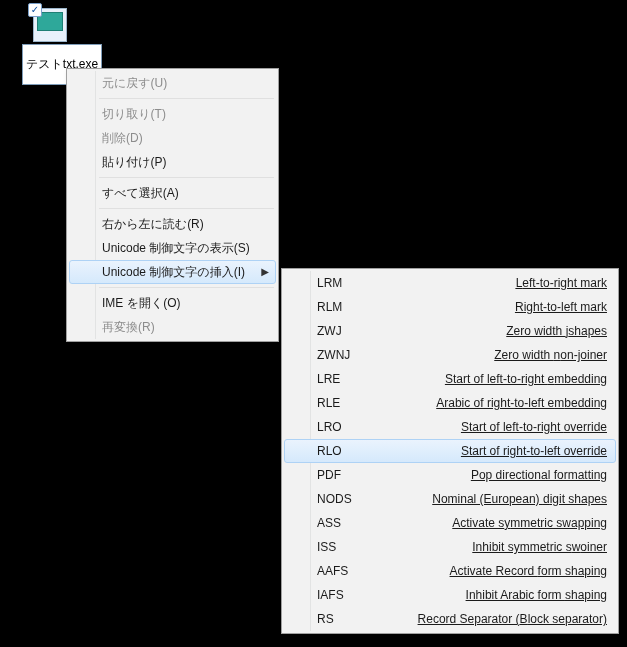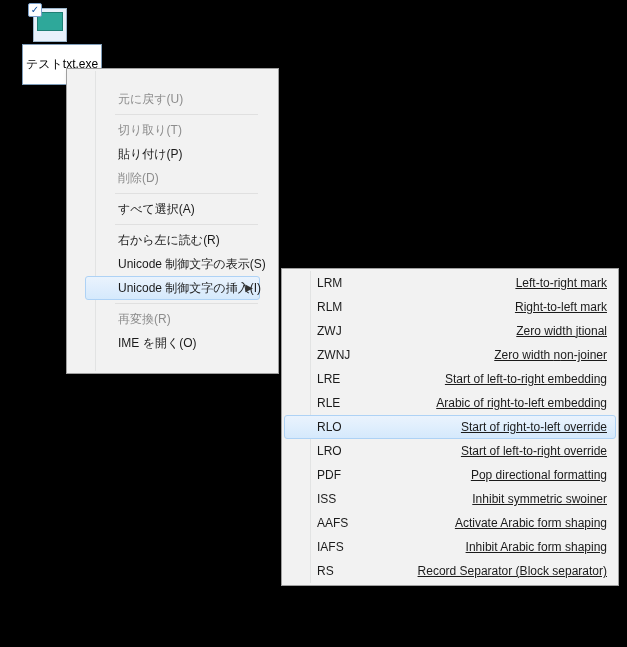--- a/index.html
+++ b/index.html
@@ -63,21 +63,21 @@
     font-size: 12px;
     white-space: nowrap;
   }
 
   
   .menu {
     position: absolute;
     background: #f2f2f2;
     border: 1px solid #a0a0a0;
     box-shadow: 3px 3px 5px rgba(0,0,0,0.35);
-    padding: 18px;
+    padding: 2px;
     color: #1b1b1b;
     box-sizing: border-box;
   }
   .menu .gutter {
     position: absolute;
     left: 2px;
     top: 2px;
     bottom: 2px;
     width: 26px;
     background: #f2f2f2;
@@ -152,80 +152,88 @@
   <div class="glyph"></div>
   <span class="filename">テストtxt.exe</span>
 </div>
 
 <div class="menu" id="main-menu" style="left: 66px; top: 68px; width: 213px;">
   <div class="gutter"></div>
   <ul id="main-menu-list">
       <li class="item disabled"><span>元に戻す(U)</span></li>
       <li class="sep"></li>
       <li class="item disabled"><span>切り取り(T)</span></li>
+      <li class="item disabled"><span>削除(D)</span></li>
       <li class="item"><span>貼り付け(P)</span></li>
-      <li class="item disabled"><span>削除(D)</span></li>
       <li class="sep"></li>
       <li class="item"><span>すべて選択(A)</span></li>
       <li class="sep"></li>
       <li class="item"><span>右から左に読む(R)</span></li>
       <li class="item"><span>Unicode 制御文字の表示(S)</span></li>
       <li class="item hover"><span>Unicode 制御文字の挿入(I)</span><span class="arrow">▶</span></li>
       <li class="sep"></li>
+      <li class="item"><span>IME を開く(O)</span></li>
       <li class="item disabled"><span>再変換(R)</span></li>
-      <li class="item"><span>IME を開く(O)</span></li>
     </ul>
 </div>
 
 <div class="menu submenu" id="sub-menu" style="left: 281px; top: 268px; width: 338px;">
   <div class="gutter"></div>
   <ul id="sub-menu-list">
       <li class="item">
         <span class="abbr">LRM</span>
         <span class="desc"><span></span><span class="underline">L</span><span>eft-to-right mark</span></span>
       </li>
       <li class="item">
         <span class="abbr">RLM</span>
         <span class="desc"><span></span><span class="underline">R</span><span>ight-to-left mark</span></span>
       </li>
       <li class="item">
         <span class="abbr">ZWJ</span>
-        <span class="desc"><span>Zero width </span><span class="underline">j</span><span>tional</span></span>
+        <span class="desc"><span>Zero width </span><span class="underline">j</span><span>shapes</span></span>
       </li>
       <li class="item">
         <span class="abbr">ZWNJ</span>
         <span class="desc"><span>Zero width </span><span class="underline">n</span><span>on-joiner</span></span>
       </li>
       <li class="item">
         <span class="abbr">LRE</span>
         <span class="desc"><span>Start of left-to-right </span><span class="underline">e</span><span>mbedding</span></span>
       </li>
       <li class="item">
         <span class="abbr">RLE</span>
         <span class="desc"><span>Arabic of right-to-left e</span><span class="underline">m</span><span>bedding</span></span>
+      </li>
+      <li class="item">
+        <span class="abbr">LRO</span>
+        <span class="desc"><span>Start of left-to-right </span><span class="underline">o</span><span>verride</span></span>
       </li>
       <li class="item hover">
         <span class="abbr">RLO</span>
         <span class="desc"><span>Start of right-to-left o</span><span class="underline">v</span><span>erride</span></span>
       </li>
       <li class="item">
-        <span class="abbr">LRO</span>
-        <span class="desc"><span>Start of left-to-right </span><span class="underline">o</span><span>verride</span></span>
-      </li>
-      <li class="item">
         <span class="abbr">PDF</span>
         <span class="desc"><span></span><span class="underline">P</span><span>op directional formatting</span></span>
       </li>
       <li class="item">
+        <span class="abbr">NODS</span>
+        <span class="desc"><span>Nominal (European) </span><span class="underline">d</span><span>igit shapes</span></span>
+      </li>
+      <li class="item">
+        <span class="abbr">ASS</span>
+        <span class="desc"><span>Activate s</span><span class="underline">y</span><span>mmetric swapping</span></span>
+      </li>
+      <li class="item">
         <span class="abbr">ISS</span>
         <span class="desc"><span>Inhibit symmetric s</span><span class="underline">w</span><span>oiner</span></span>
       </li>
       <li class="item">
         <span class="abbr">AAFS</span>
-        <span class="desc"><span>Activate Arabic </span><span class="underline">f</span><span>orm shaping</span></span>
+        <span class="desc"><span>Activate Record </span><span class="underline">f</span><span>orm shaping</span></span>
       </li>
       <li class="item">
         <span class="abbr">IAFS</span>
         <span class="desc"><span>Inhibit Arabic form </span><span class="underline">s</span><span>haping</span></span>
       </li>
       <li class="item">
         <span class="abbr">RS</span>
         <span class="desc"><span>Record Separator (</span><span class="underline">B</span><span>lock separator)</span></span>
       </li>
     </ul>

